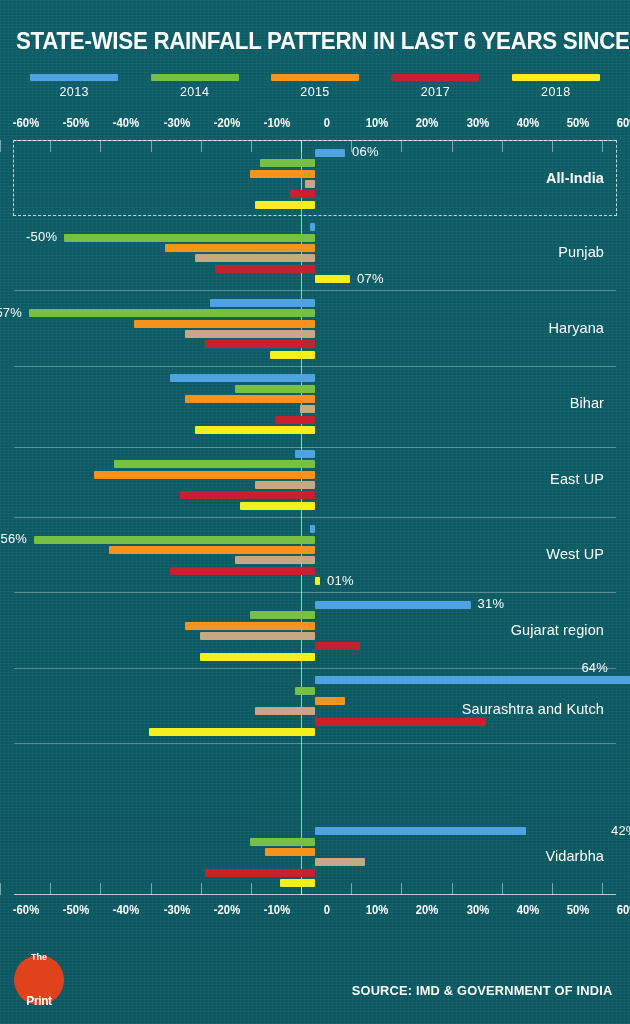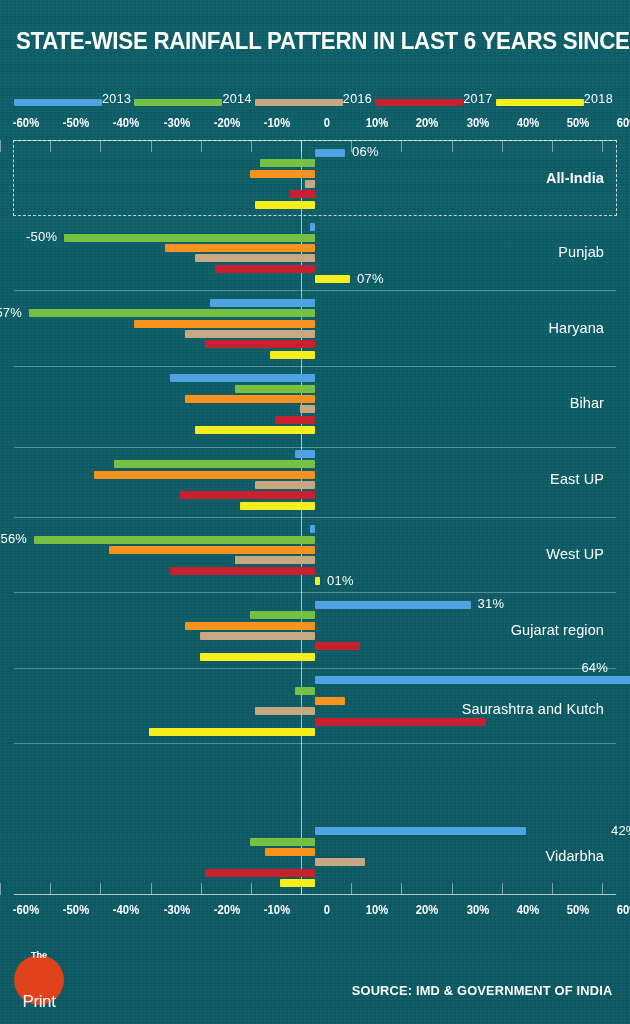--- a/index.html
+++ b/index.html
@@ -44,21 +44,22 @@
     position: absolute;
     left: 14px;
     top: 74px;
     width: 602px;
     height: 32px;
     display: flex;
   }
   .legend-item {
     flex: 1;
     display: flex;
-    align-items: flex-end;
+    flex-direction: column;
+    align-items: center;
   }
   .legend-swatch {
     width: 88px;
     height: 7px;
     border-radius: 1px;
   }
   .legend-label {
     margin-top: 4px;
     color: #ffffff;
     font-size: 12.5px;
@@ -187,22 +188,22 @@
     justify-content: center;
     color: #ffffff;
     line-height: 1;
   }
   .logo-the {
     font-size: 9px;
     font-weight: bold;
     margin-bottom: 1px;
   }
   .logo-print {
-    font-size: 17px;
-    font-weight: normal;
+    font-size: 12px;
+    font-weight: bold;
     letter-spacing: -0.4px;
     margin-top: 32px;
   }
   .source {
     position: absolute;
     right: 18px;
     top: 983px;
     color: #ffffff;
     font-size: 13.5px;
     font-weight: bold;
@@ -222,22 +223,22 @@
   <div class="legend">
       <div class="legend-item">
         <div class="legend-swatch" style="background: rgb(79, 163, 227);"></div>
         <div class="legend-label">2013</div>
       </div>
       <div class="legend-item">
         <div class="legend-swatch" style="background: rgb(118, 192, 67);"></div>
         <div class="legend-label">2014</div>
       </div>
       <div class="legend-item">
-        <div class="legend-swatch" style="background: rgb(200, 168, 131);"></div>
-        <div class="legend-label">2016</div>
+        <div class="legend-swatch" style="background: rgb(246, 146, 30);"></div>
+        <div class="legend-label">2015</div>
       </div>
       <div class="legend-item">
         <div class="legend-swatch" style="background: rgb(200, 32, 47);"></div>
         <div class="legend-label">2017</div>
       </div>
       <div class="legend-item">
         <div class="legend-swatch" style="background: rgb(247, 239, 29);"></div>
         <div class="legend-label">2018</div>
       </div>
     </div>

